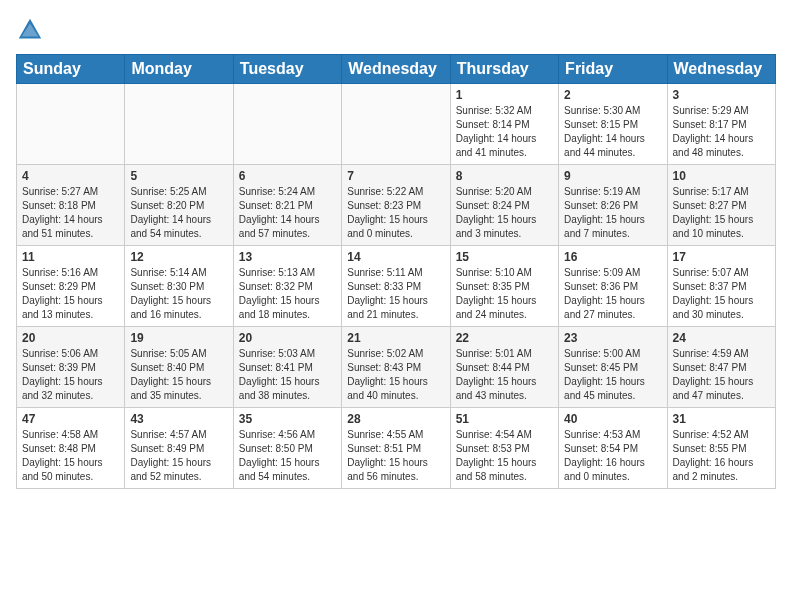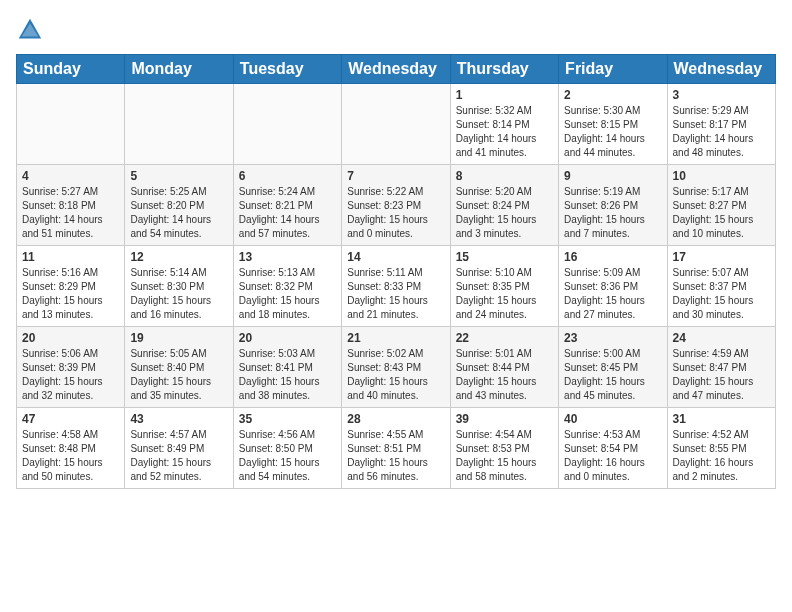--- a/index.html
+++ b/index.html
@@ -242,21 +242,21 @@
         </td>
         <td>
           <span class="day-number">35</span>
           <div class="day-info">Sunrise: 4:56 AM<br>Sunset: 8:50 PM<br>Daylight: 15 hours<br>and 54 minutes.</div>
         </td>
         <td>
           <span class="day-number">28</span>
           <div class="day-info">Sunrise: 4:55 AM<br>Sunset: 8:51 PM<br>Daylight: 15 hours<br>and 56 minutes.</div>
         </td>
         <td>
-          <span class="day-number">39</span>
+          <span class="day-number">51</span>
           <div class="day-info">Sunrise: 4:54 AM<br>Sunset: 8:53 PM<br>Daylight: 15 hours<br>and 58 minutes.</div>
         </td>
         <td>
           <span class="day-number">40</span>
           <div class="day-info">Sunrise: 4:53 AM<br>Sunset: 8:54 PM<br>Daylight: 16 hours<br>and 0 minutes.</div>
         </td>
         <td>
           <span class="day-number">31</span>
           <div class="day-info">Sunrise: 4:52 AM<br>Sunset: 8:55 PM<br>Daylight: 16 hours<br>and 2 minutes.</div>
         </td>

